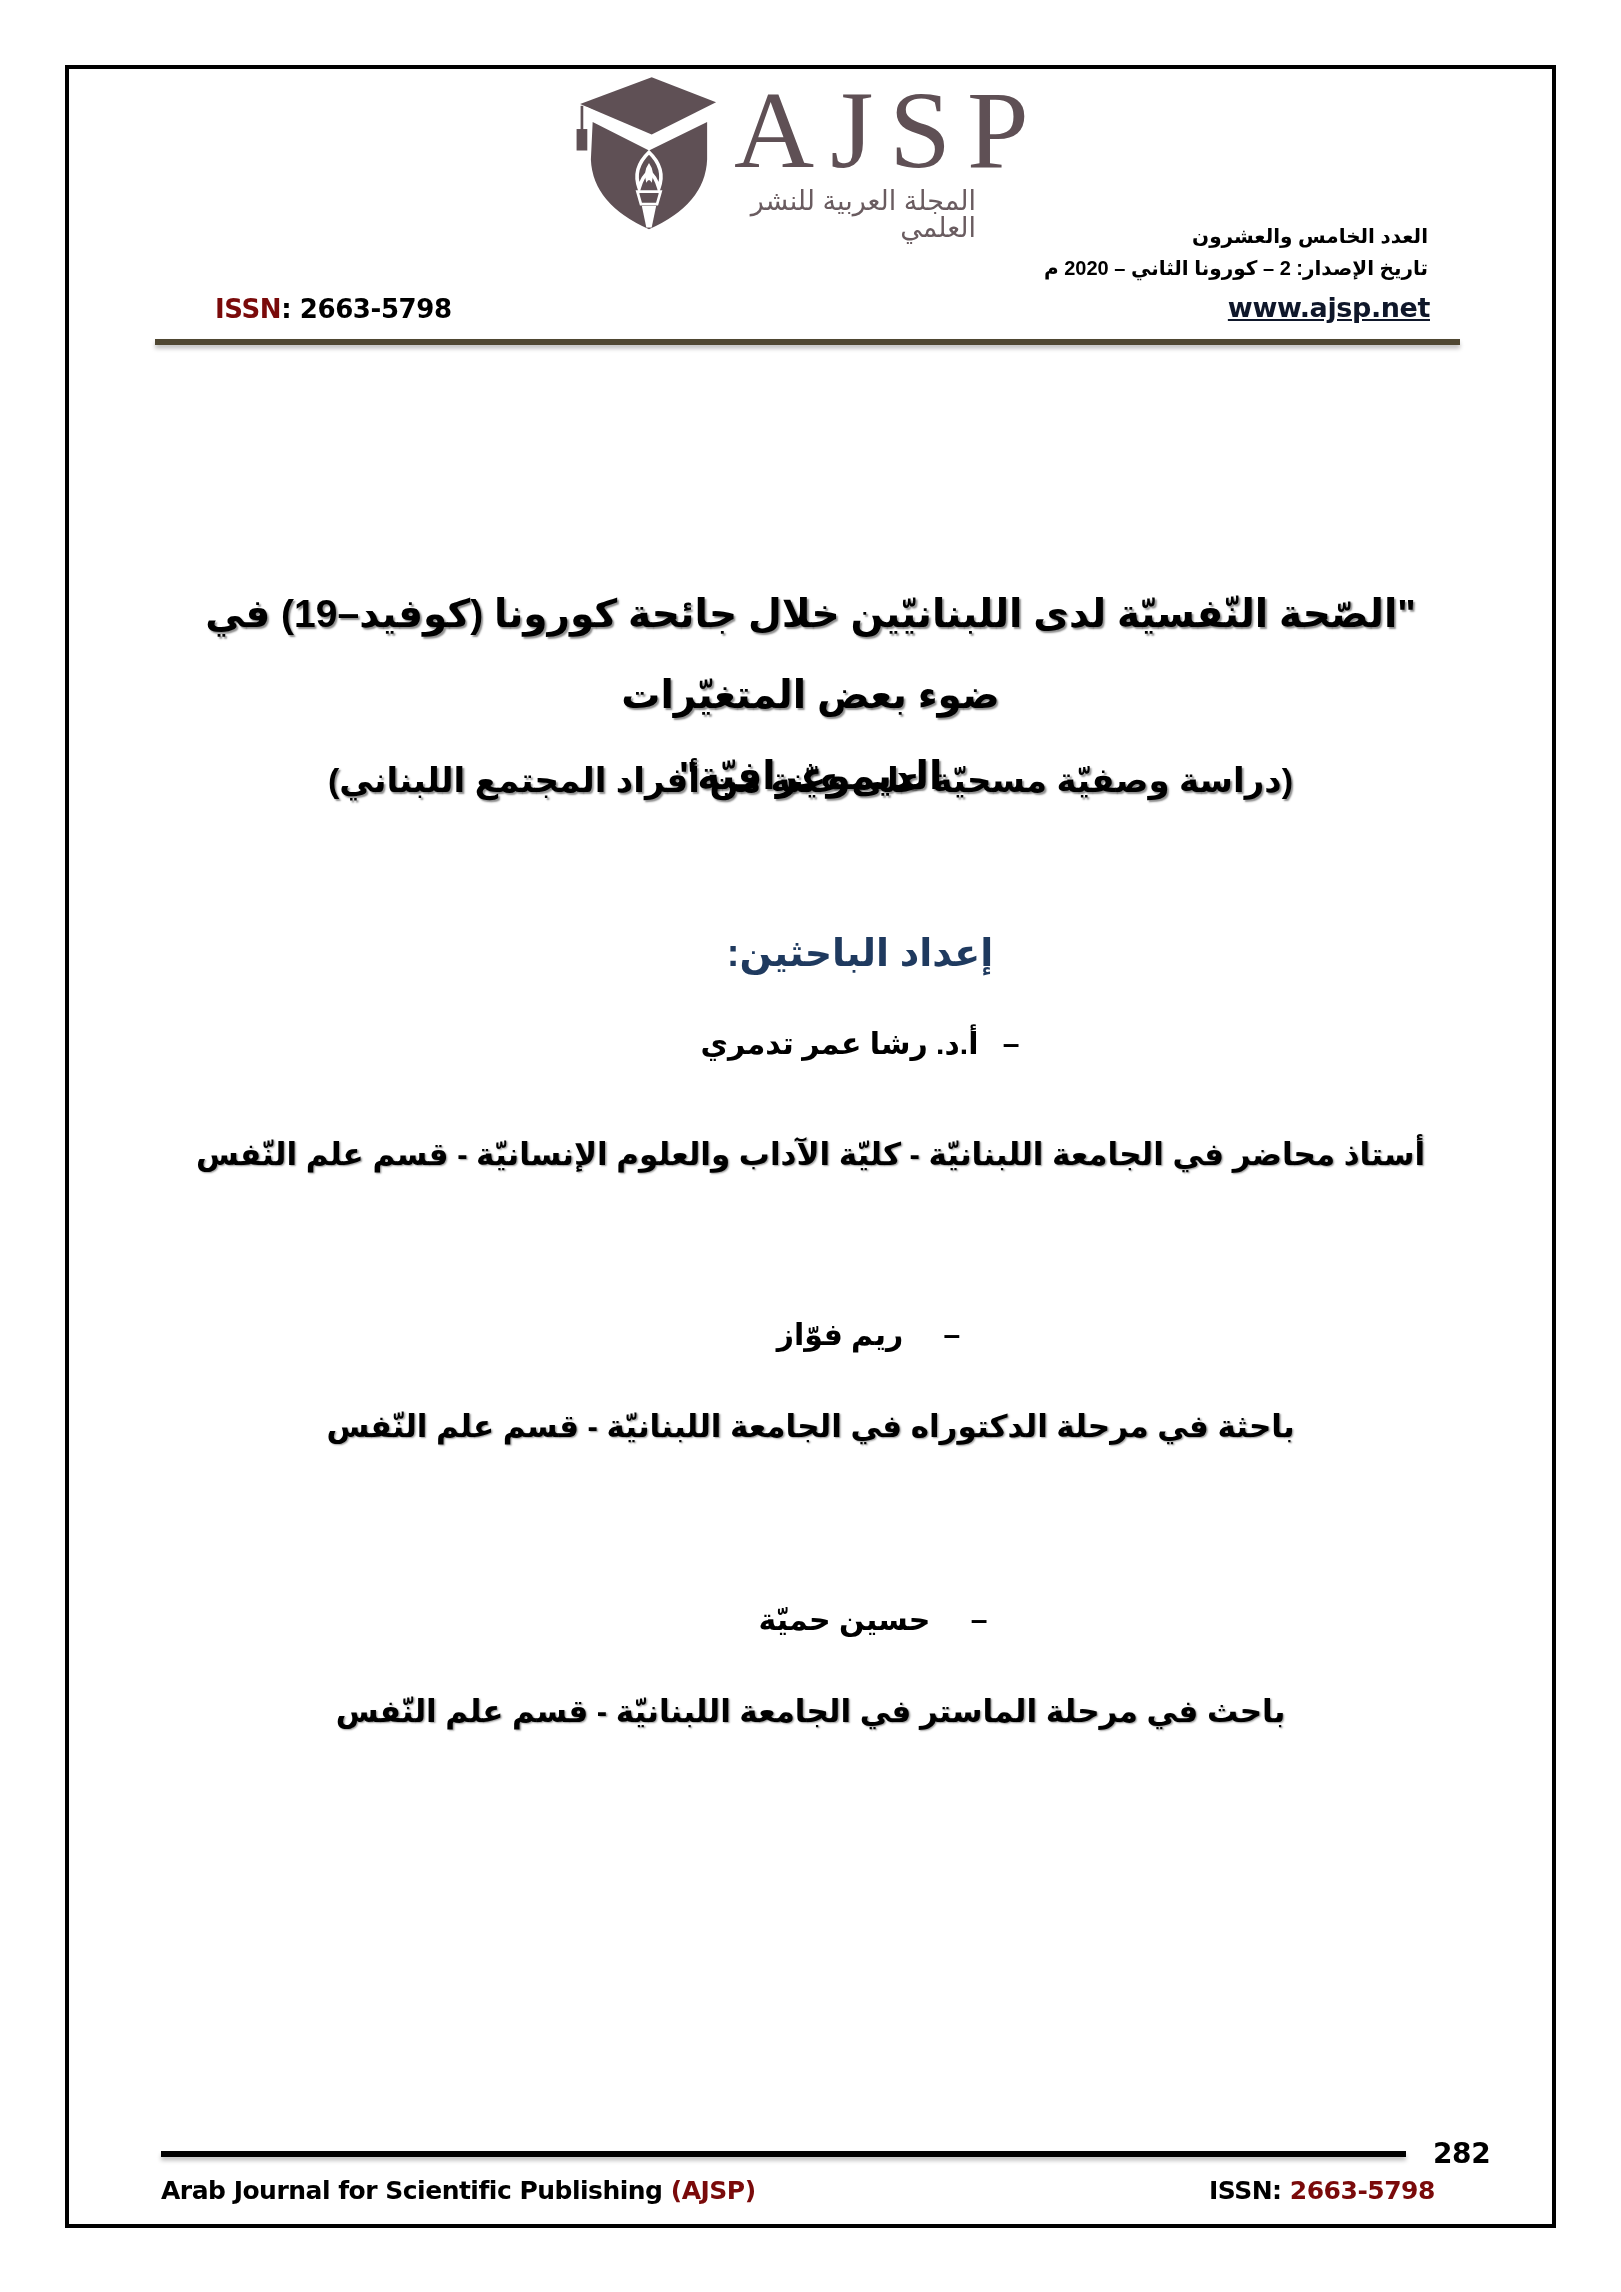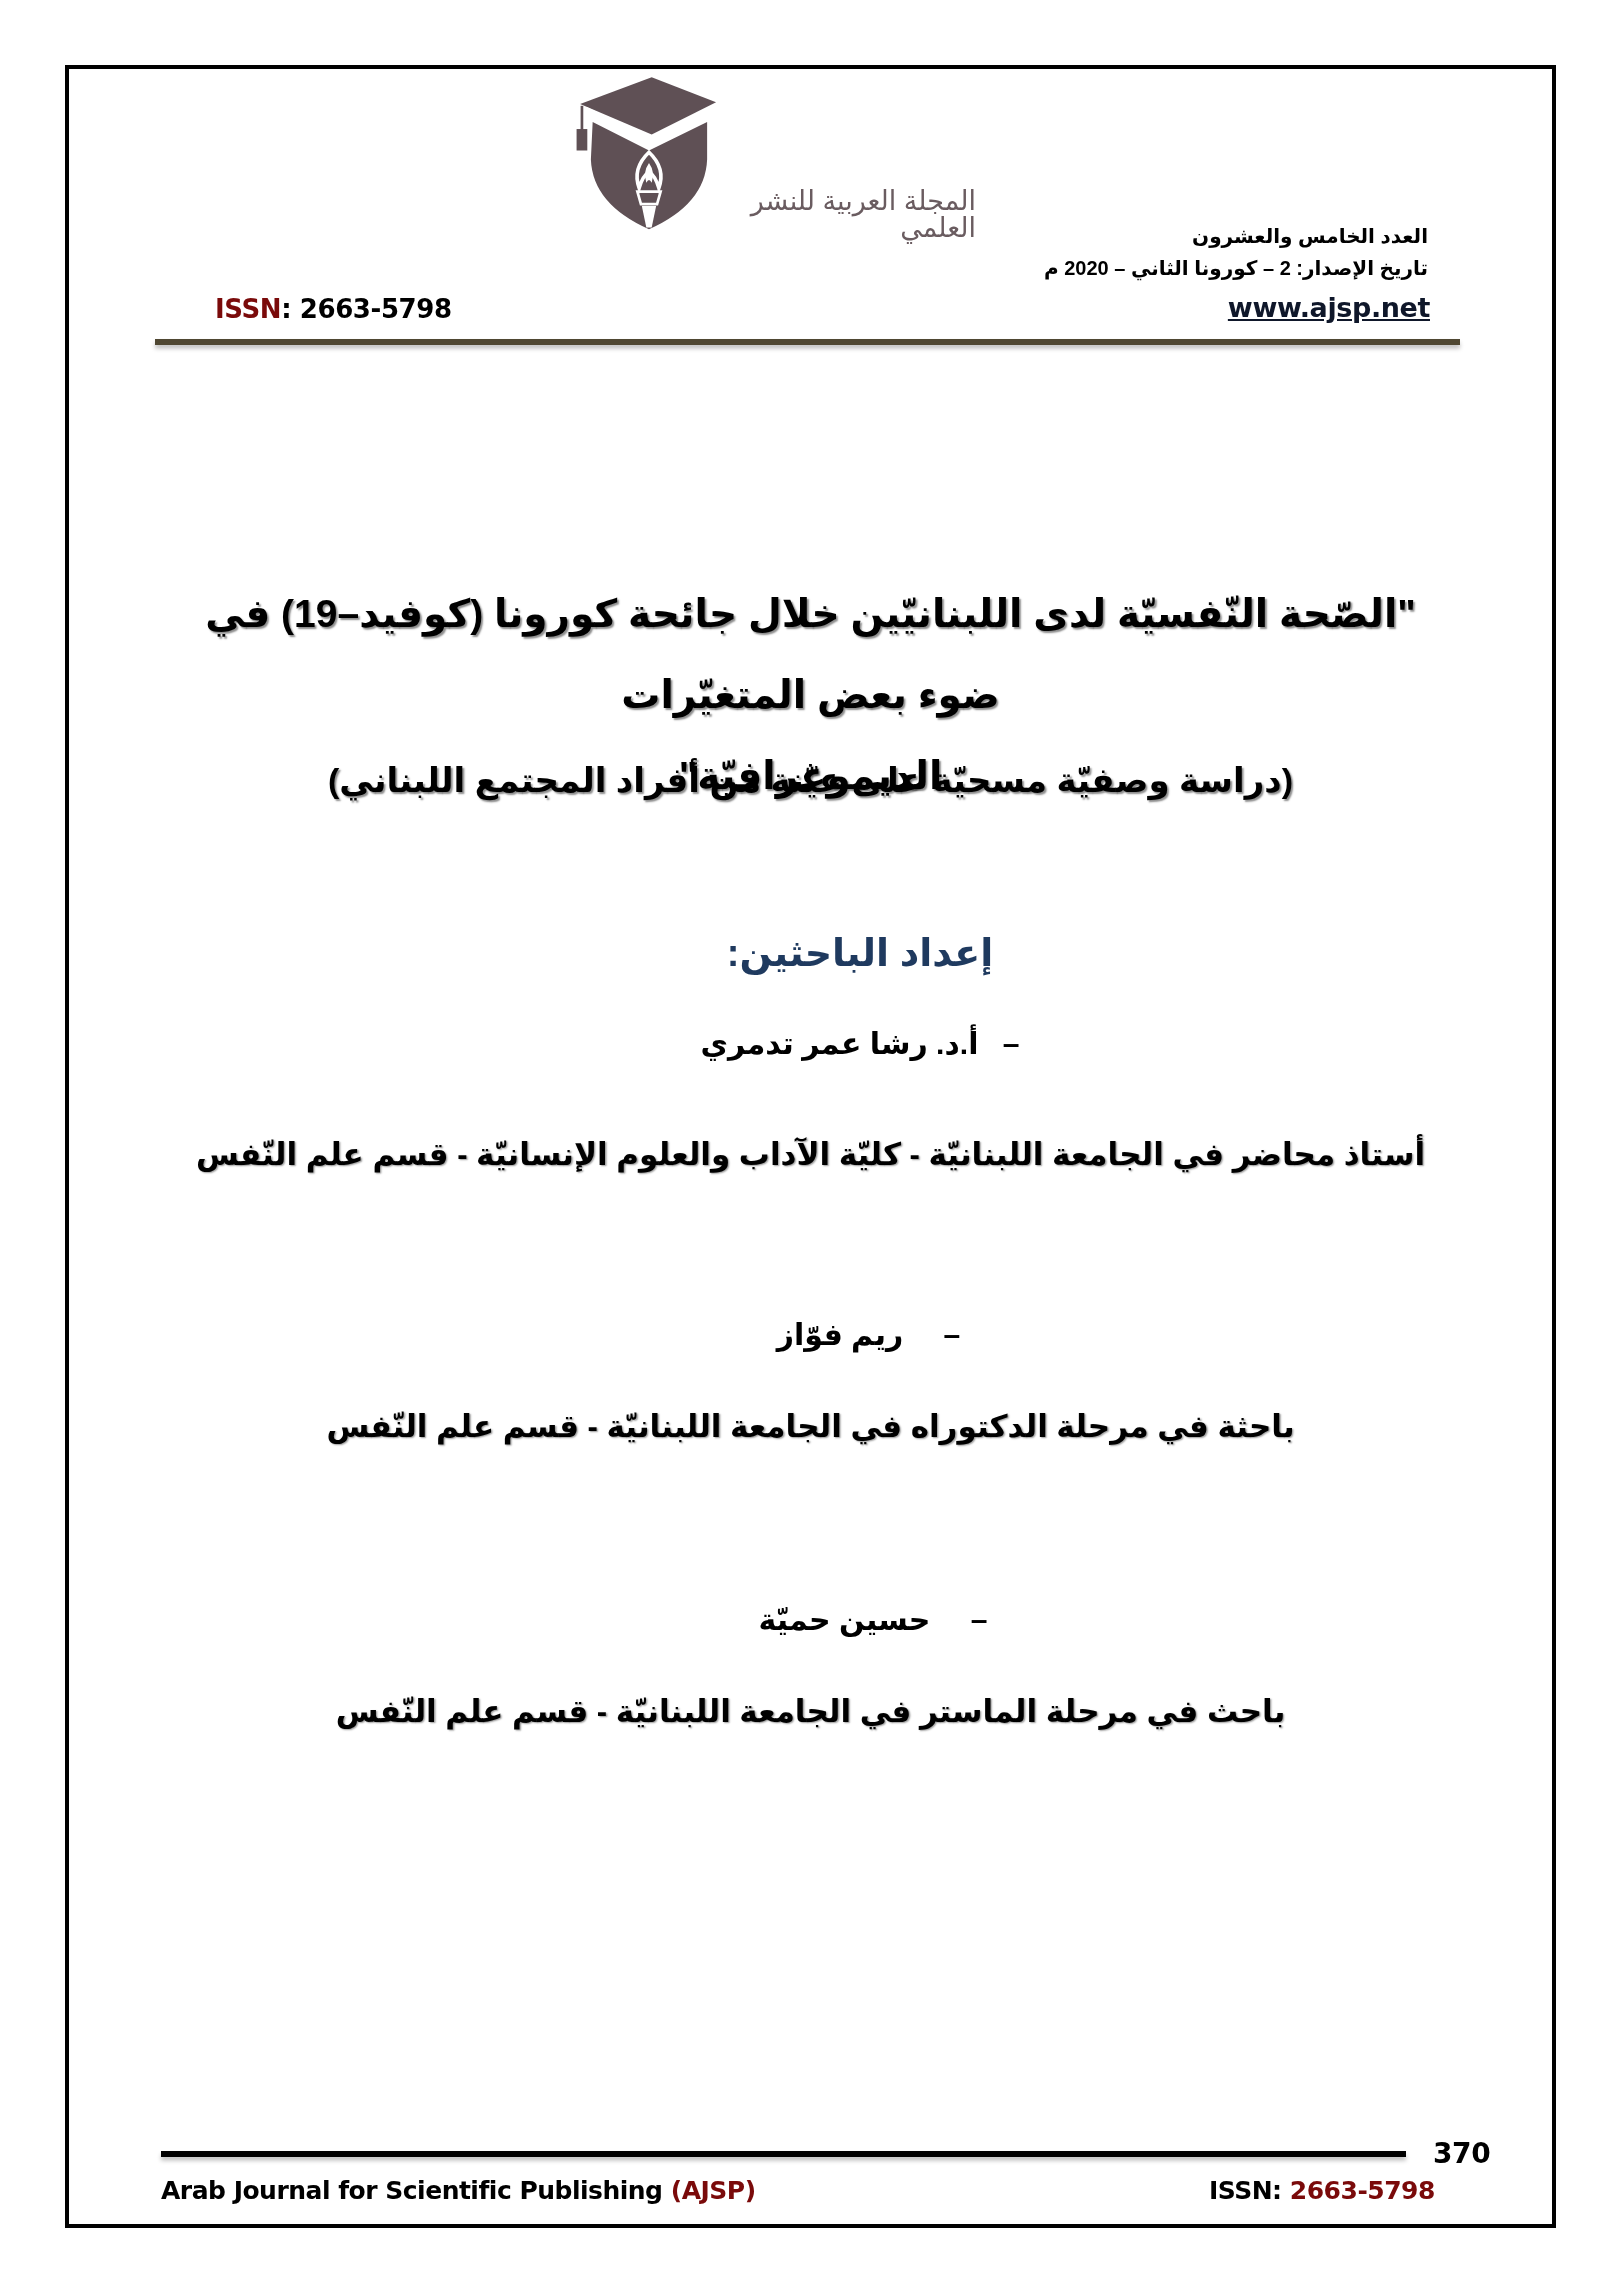--- a/index.html
+++ b/index.html
@@ -221,20 +221,21 @@
 
     <line x1="10" y1="40" x2="10" y2="68" stroke="#5f5055" stroke-width="3"></line>
     <rect x="4" y="66" width="12" height="24" fill="#5f5055"></rect>
 
     <path d="M85 92 Q66 110 74 132 Q78 118 85 114 Q92 118 96 132 Q104 110 85 92 Z" fill="none" stroke="#ffffff" stroke-width="4"></path>
     <path d="M85 104 Q78 114 82 126 Q85 120 88 126 Q92 114 85 104 Z" fill="#ffffff"></path>
 
     <path d="M72 136 L98 136 L94 150 L76 150 Z" fill="none" stroke="#ffffff" stroke-width="3"></path>
     <path d="M77 152 L93 152 L88 176 L82 176 Z" fill="#ffffff"></path>
   </svg>
+  <div class="logo-letters">AJSP</div>
   <div class="logo-arabic">المجلة العربية للنشر العلمي</div>
 </div>
 
 <div class="header-right">
   <div>العدد الخامس والعشرون</div>
   <div class="issue-date">
     <span>تاريخ الإصدار:</span>
     <span class="num">2</span>
     <span>– كورونا الثاني –</span>
     <span class="num">2020</span>
@@ -267,21 +268,21 @@
 </div>
 <div class="affil-line" style="top:1402px;">باحثة في مرحلة الدكتوراه في الجامعة اللبنانيّة - قسم علم النّفس</div>
 
 <div class="author-line" style="top:1597px; padding-left:125px;">
   <span class="dash" style="margin-left:32px;">–</span>
   <span>حسين حميّة</span>
 </div>
 <div class="affil-line" style="top:1687px;">باحث في مرحلة الماستر في الجامعة اللبنانيّة - قسم علم النّفس</div>
 
 <div class="footer-rule"></div>
-<div class="page-number">370</div>
+<div class="page-number">282</div>
 <div class="footer-journal">
   <span>Arab Journal for Scientific Publishing</span>
   <span class="abbr">(AJSP)</span>
 </div>
 <div class="footer-issn">
   <span>ISSN: </span><span class="num">2663-5798</span>
 </div>
 
 
 </body></html>

